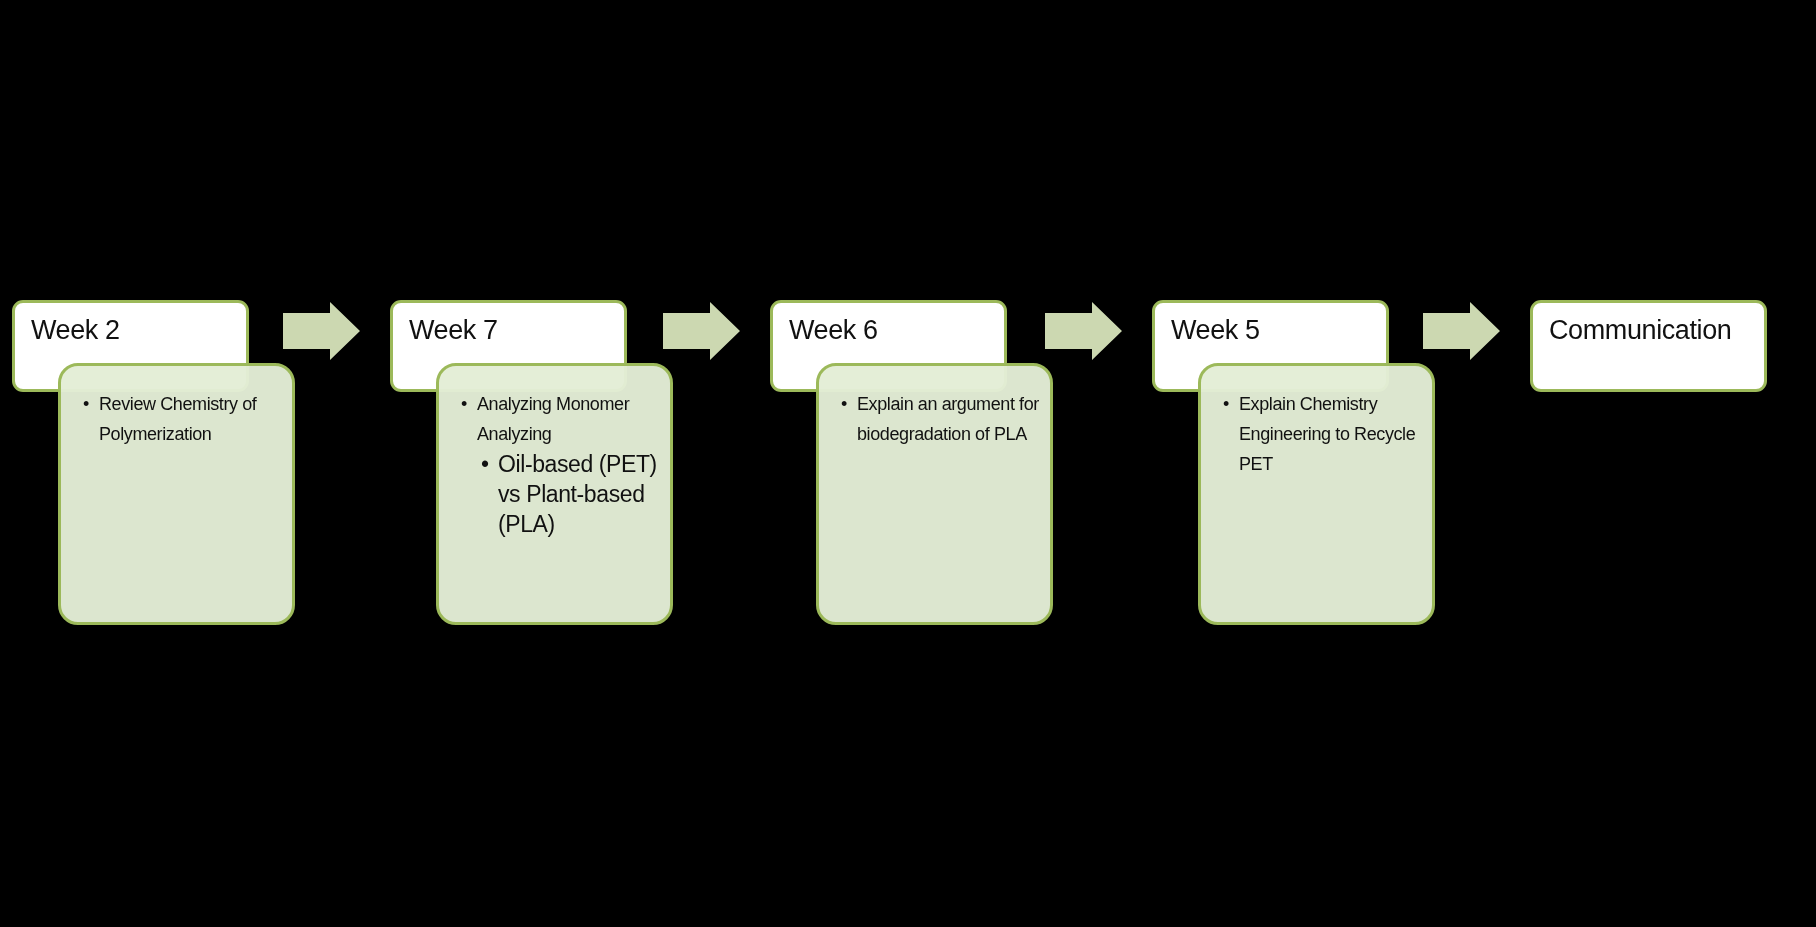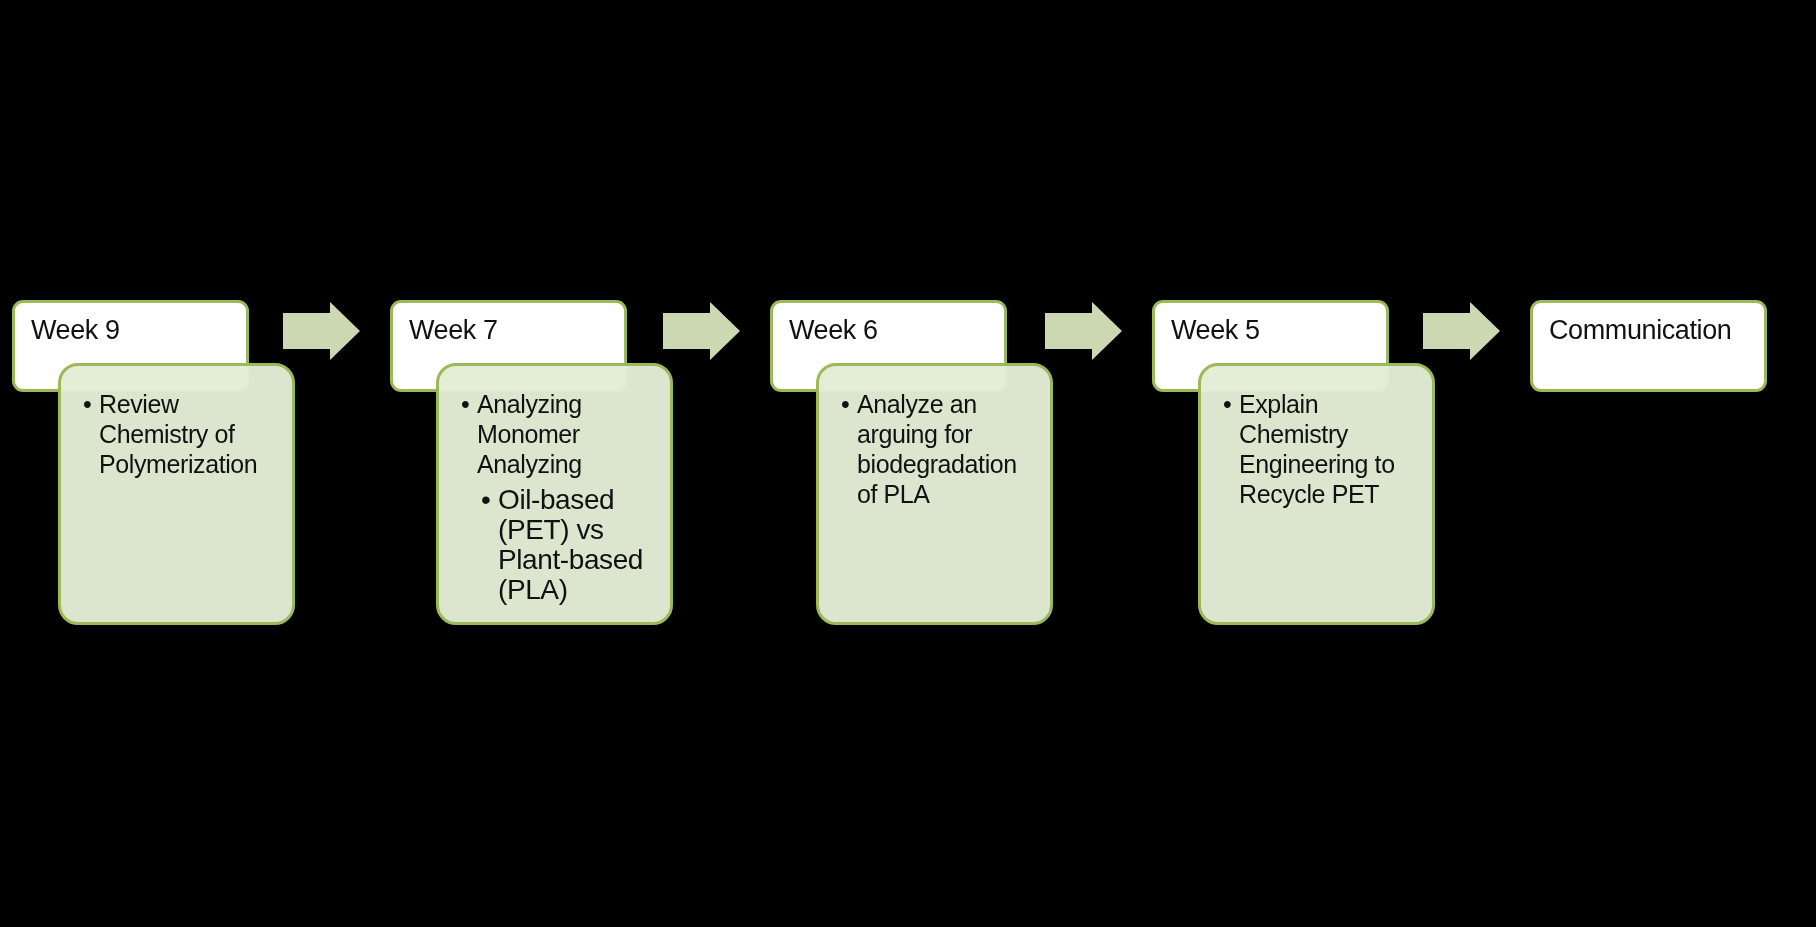--- a/index.html
+++ b/index.html
@@ -50,35 +50,34 @@
     border-radius: 20px;
     z-index: 2;
   }
   ul.bullets {
     list-style: none;
     margin: 0;
     padding: 23px 8px 0 22px;
   }
   ul.bullets li {
     position: relative;
-    font-size: 25px;
+    font-size: 18px;
     line-height: 30px;
     letter-spacing: -0.4px;
     padding-left: 16px;
   }
   ul.bullets li::before {
     content: "\2022";
     position: absolute;
     left: 0; top: 0;
   }
   ul.bullets li.l2 {
     margin-left: 20px;
-    font-size: 28px;
+    font-size: 23px;
     padding-left: 17px;
-    margin-top: 6px;
   }
   .arrow {
     position: absolute;
     top: 302px;
     width: 77px; height: 58px;
   }
   .arrow polygon { fill: var(--arrow-fill); }
   
   .u0 { left: 12px; }
   .u1 { left: 390px; }
@@ -90,21 +89,21 @@
   .a2 { left: 1045px; }
   .a3 { left: 1423px; }
 </style>
 </head>
 <body>
 
 <div class="stage">
 
   <div class="unit u0">
     <div class="header-box">
-      <div class="header-title">Week 9</div>
+      <div class="header-title">Week 2</div>
     </div>
     <div class="content-box">
       <ul class="bullets">
         <li class="l1">Review Chemistry of Polymerization</li>
       </ul>
     </div>
   </div>
 
   <svg class="arrow a0" viewBox="0 0 77 58">
     <polygon points="0,11 47,11 47,0 77,29 47,58 47,47 0,47"></polygon>
@@ -125,21 +124,21 @@
   <svg class="arrow a1" viewBox="0 0 77 58">
     <polygon points="0,11 47,11 47,0 77,29 47,58 47,47 0,47"></polygon>
   </svg>
 
   <div class="unit u2">
     <div class="header-box">
       <div class="header-title">Week 6</div>
     </div>
     <div class="content-box">
       <ul class="bullets">
-        <li class="l1">Analyze an arguing for biodegradation of PLA</li>
+        <li class="l1">Explain an argument for biodegradation of PLA</li>
       </ul>
     </div>
   </div>
 
   <svg class="arrow a2" viewBox="0 0 77 58">
     <polygon points="0,11 47,11 47,0 77,29 47,58 47,47 0,47"></polygon>
   </svg>
 
   <div class="unit u3">
     <div class="header-box">

